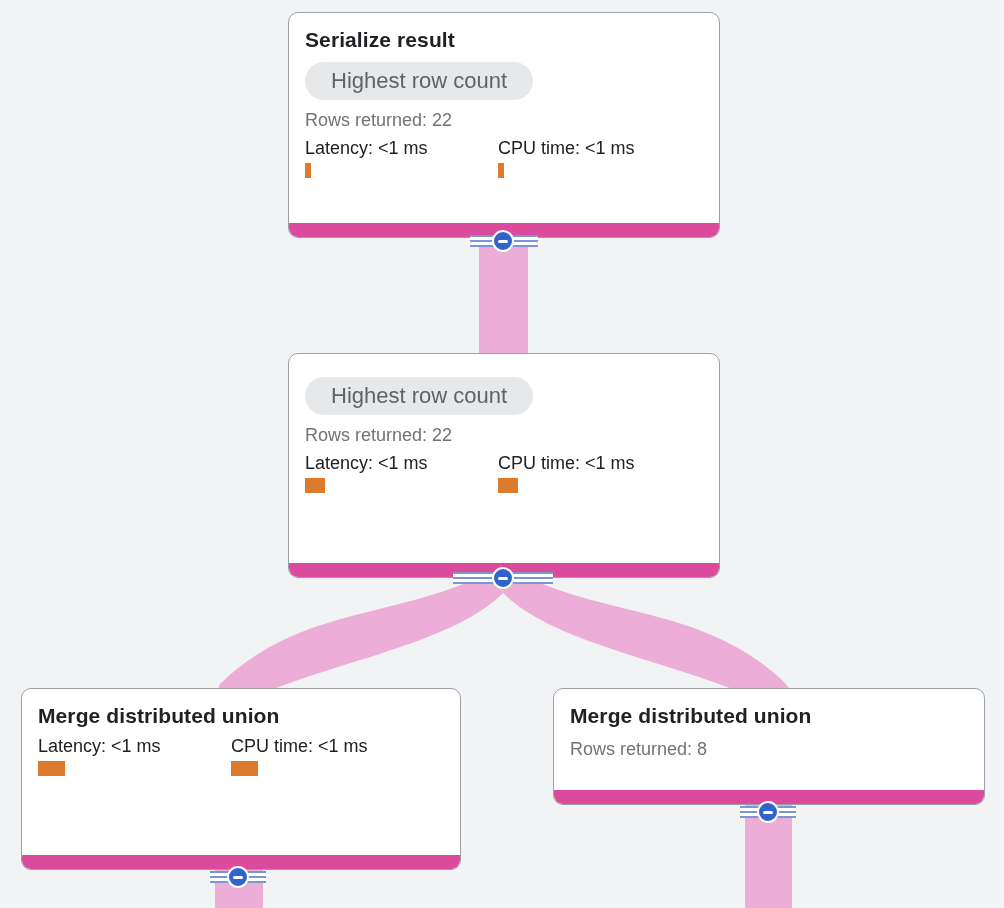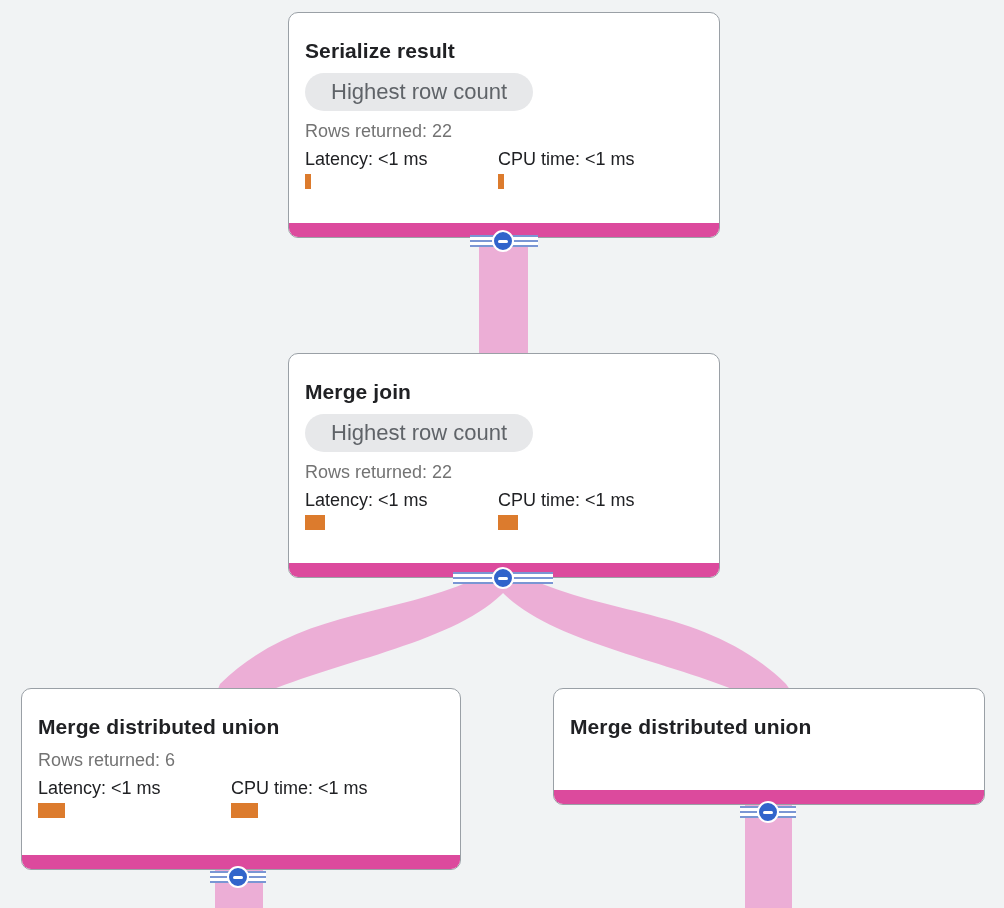--- a/index.html
+++ b/index.html
@@ -21,21 +21,21 @@
   }
   .ribbon { fill: #ecaed6; }
 
   
   .node {
     position: absolute;
     background: #ffffff;
     border: 1.5px solid #9aa0a6;
     border-radius: 10px;
     box-sizing: border-box;
-    padding: 25px 16px 0 16px;
+    padding: 14px 16px 0 16px;
     overflow: hidden;
   }
   .node-1 { left: 288px; top: 12px;  width: 432px; height: 226px; }
   .node-2 { left: 288px; top: 353px; width: 432px; height: 225px; }
   .node-3 { left: 21px;  top: 688px; width: 440px; height: 182px; }
   .node-4 { left: 553px; top: 688px; width: 432px; height: 117px; }
 
   .node-title {
     font-size: 21px;
     line-height: 26px;
@@ -147,56 +147,55 @@
       </div>
       <div>
         <div class="metric-label">CPU time: &lt;1 ms</div>
         <div class="metric-bar" style="width: 6px;"></div>
       </div>
     </div>
     <div class="flow-bar"></div>
   </div>
 
   <div class="node node-2">
-    <div class="node-title">Merge join</div>
     <div>
       <span class="badge">Highest row count</span>
     </div>
     <div class="rows-line">Rows returned: 22</div>
     <div class="metrics">
       <div>
         <div class="metric-label">Latency: &lt;1 ms</div>
         <div class="metric-bar" style="width: 20px;"></div>
       </div>
       <div>
         <div class="metric-label">CPU time: &lt;1 ms</div>
         <div class="metric-bar" style="width: 20px;"></div>
       </div>
     </div>
     <div class="flow-bar"></div>
   </div>
 
   <div class="node node-3">
     <div class="node-title">Merge distributed union</div>
-    <div class="rows-line">Rows returned: 6</div>
     <div class="metrics">
       <div>
         <div class="metric-label">Latency: &lt;1 ms</div>
         <div class="metric-bar" style="width: 27px;"></div>
       </div>
       <div>
         <div class="metric-label">CPU time: &lt;1 ms</div>
         <div class="metric-bar" style="width: 27px;"></div>
       </div>
     </div>
     <div class="flow-bar"></div>
   </div>
 
   <div class="node node-4">
     <div class="node-title">Merge distributed union</div>
+    <div class="rows-line">Rows returned: 8</div>
     <div class="flow-bar"></div>
   </div>
 
   <div class="stripes stripes-1"></div>
   <div class="stripes stripes-2"></div>
   <div class="stripes stripes-3"></div>
   <div class="stripes stripes-4"></div>
 
   <div class="collapse-btn btn-1">
     <span class="minus-glyph"></span>

